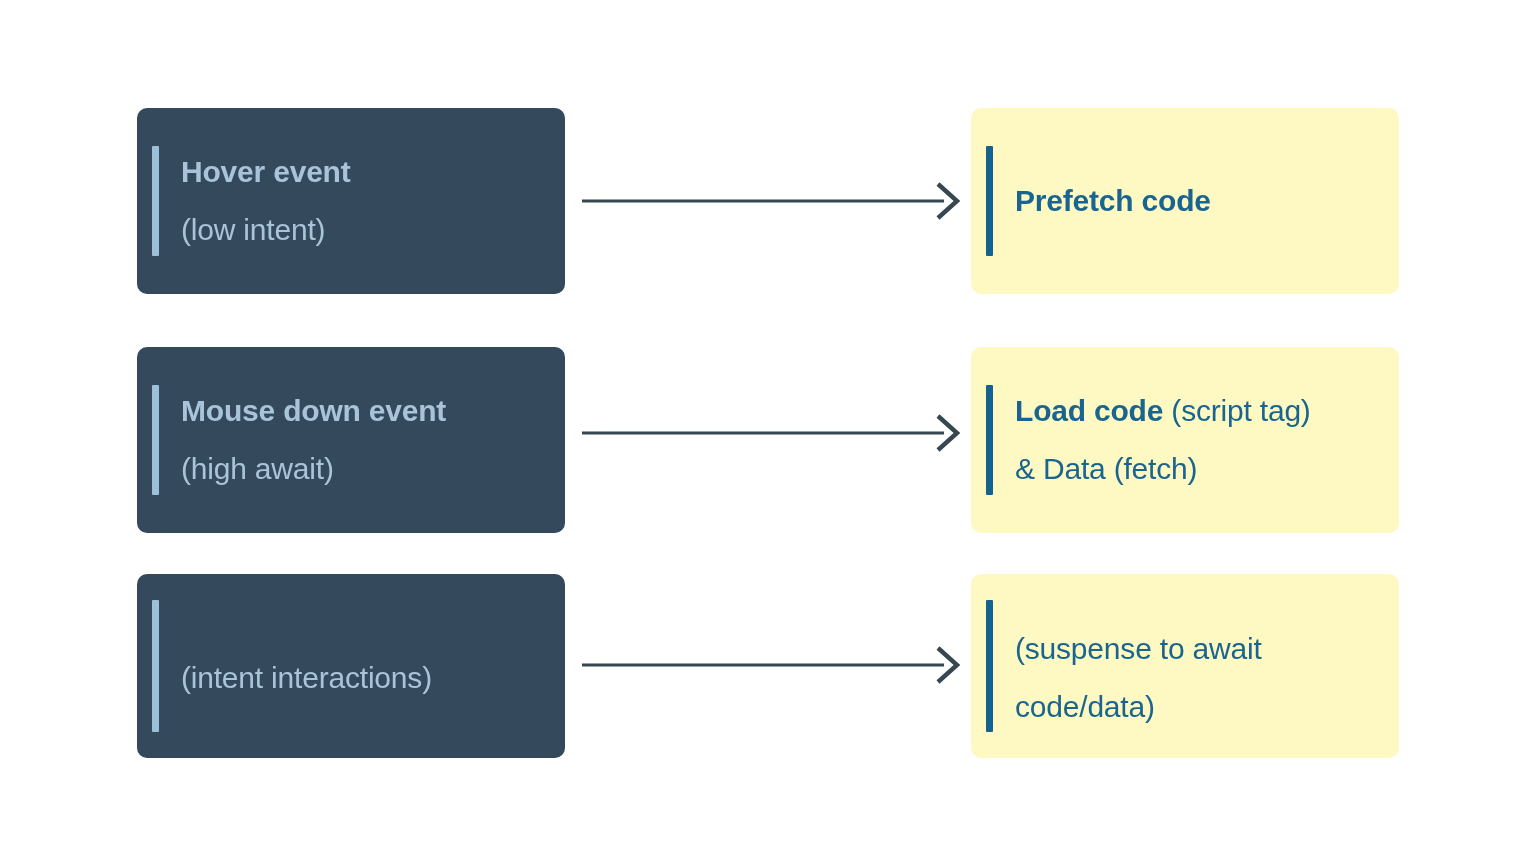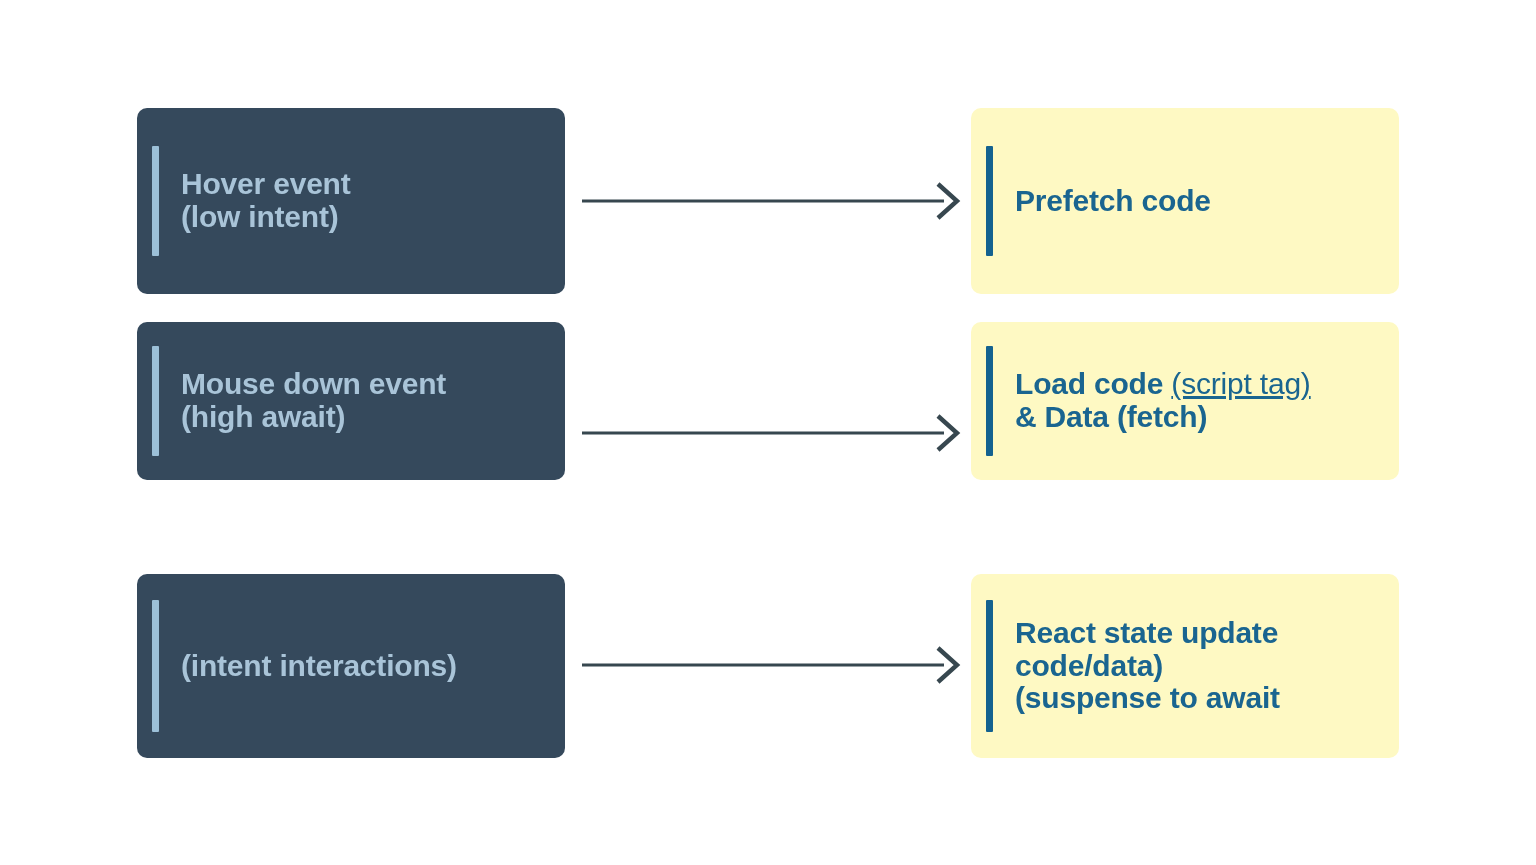--- a/index.html
+++ b/index.html
@@ -49,25 +49,25 @@
     letter-spacing: -0.2px;
     padding-right: 12px;
   }
 
   .card .line-main {
     display: block;
     font-weight: 700;
   }
   .card .line-sub {
     display: block;
-    font-weight: 700;
+    font-weight: 400;
+    margin-top: 25px;
   }
   .card .line-main .soft {
     font-weight: 400;
-    text-decoration: underline;
   }
 
   
   .card.source {
     left: 137px;
     width: 428px;
     background: #35495c;
   }
   .card.source .accent {
     background: #9cc0d8;
@@ -88,21 +88,21 @@
   }
   .card.target .card-text {
     color: #1a6590;
     font-size: 30px;
   }
 
   
   .row-1 .card { top: 108px; height: 186px; }
   .row-1 .card .accent { height: 110px; }
 
-  .row-2 .card { top: 322px; height: 158px; }
+  .row-2 .card { top: 347px; height: 186px; }
   .row-2 .card .accent { height: 110px; }
 
   .row-3 .card.source { top: 574px; height: 184px; }
   .row-3 .card.target { top: 574px; height: 184px; }
   .row-3 .card .accent { height: 132px; }
 
   
   .connector {
     position: absolute;
     left: 580px;
@@ -176,20 +176,19 @@
     </div>
 
     <svg class="connector" viewBox="0 0 382 40" width="382" height="40">
       <line x1="2" y1="20" x2="364" y2="20" stroke="#37474f" stroke-width="3.2" stroke-linecap="butt"></line>
       <polyline points="358,3 377,20 358,37" fill="none" stroke="#37474f" stroke-width="4.4" stroke-linecap="butt" stroke-linejoin="miter"></polyline>
     </svg>
 
     <div class="card target">
       <span class="accent"></span>
       <span class="card-text">
-        <span class="line-main">React state update</span>
+        <span class="line-sub">(suspense to await</span>
         <span class="line-sub">code/data)</span>
-        <span class="line-sub">(suspense to await</span>
       </span>
     </div>
   </div>
 
 </div>
 
 </body></html>

